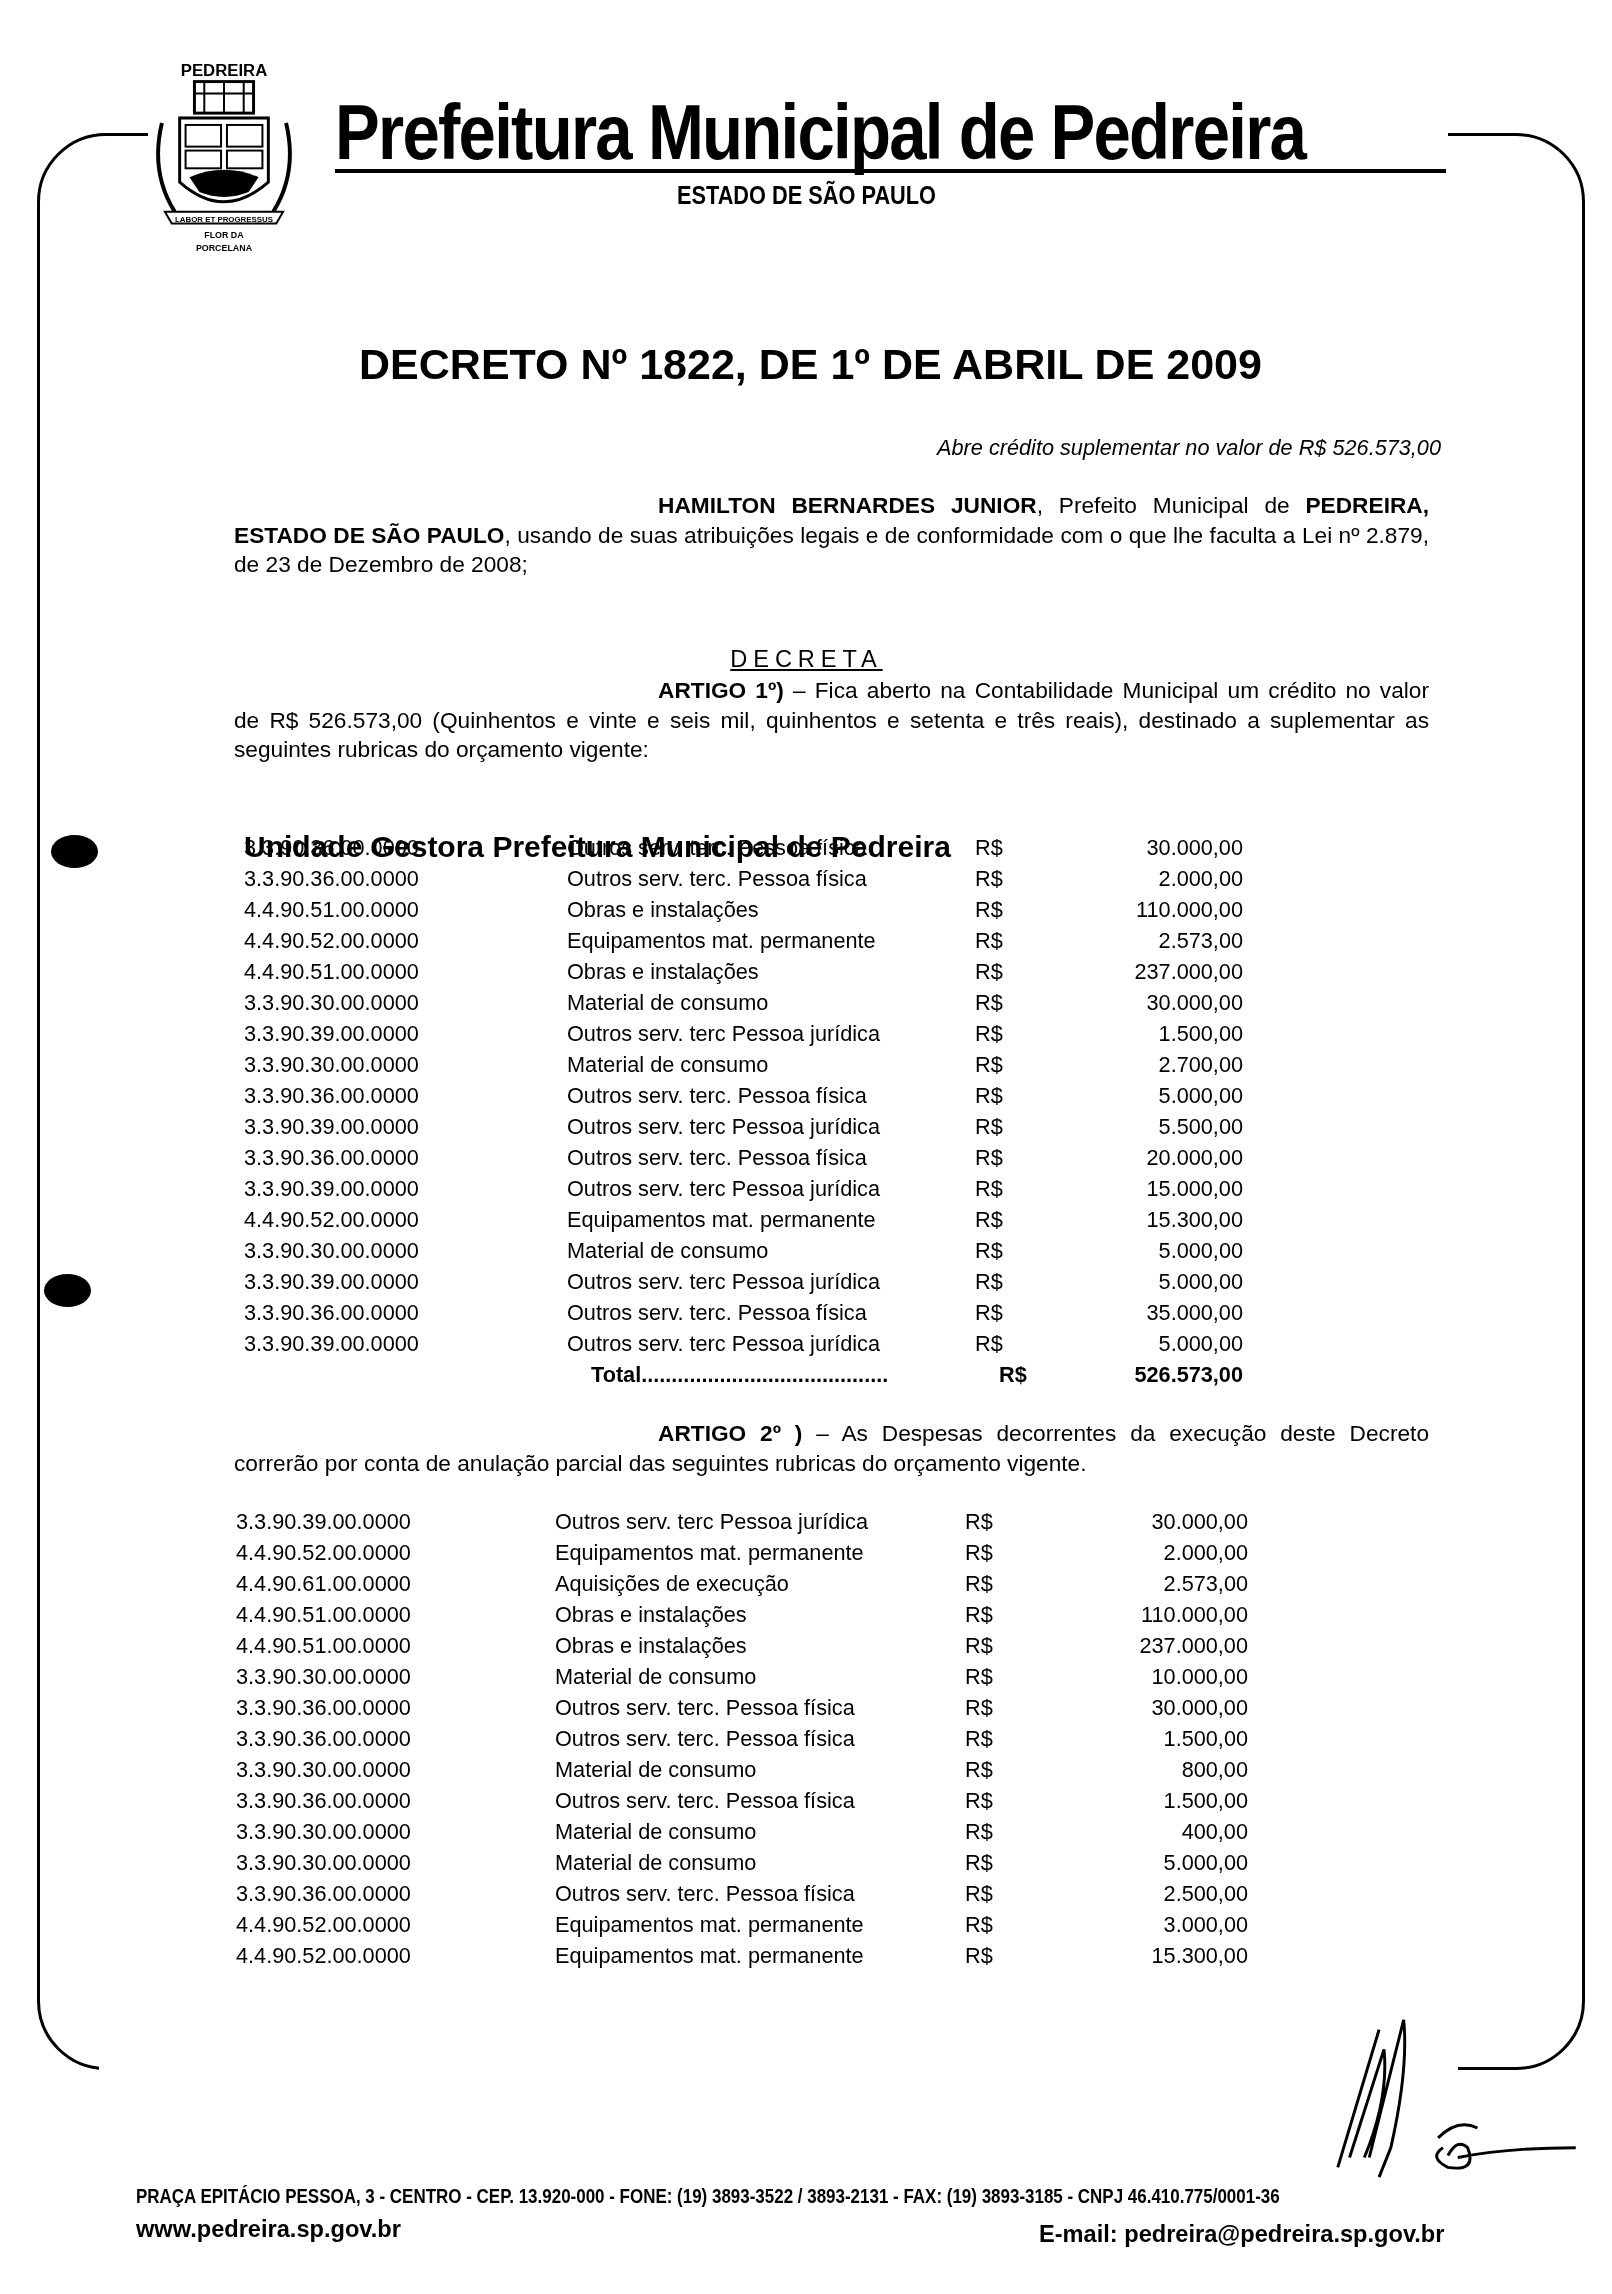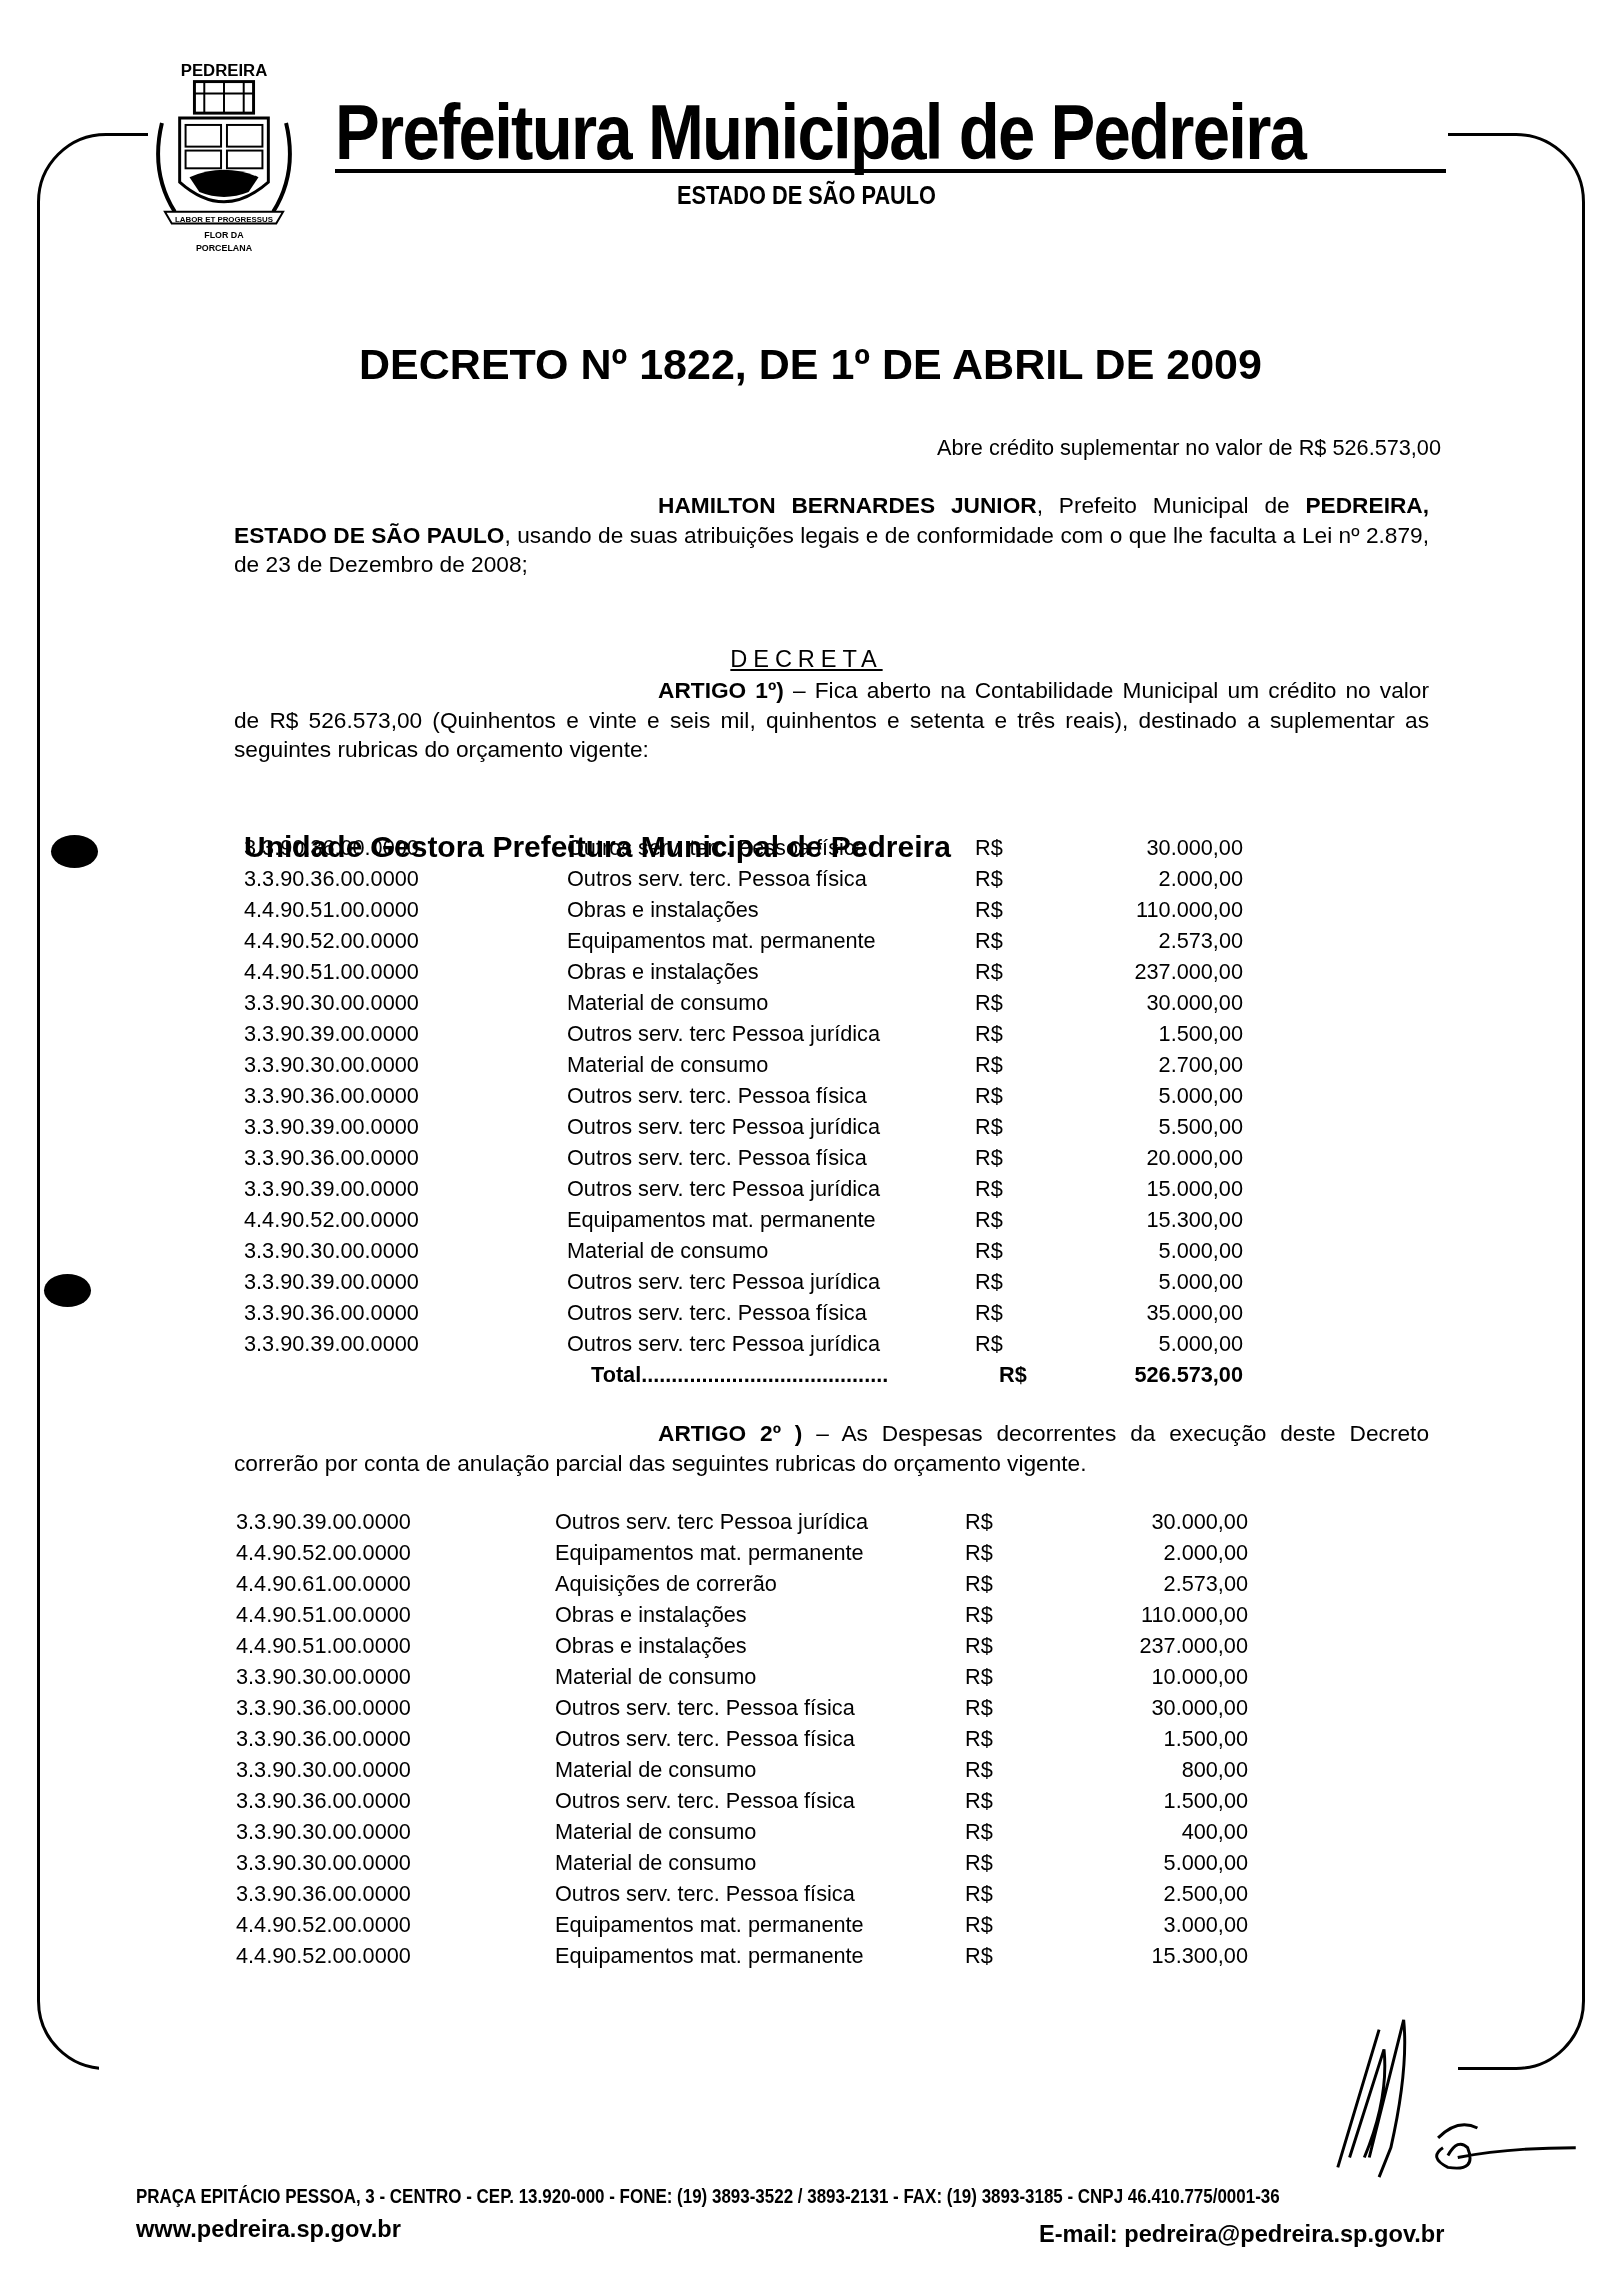--- a/index.html
+++ b/index.html
@@ -9,21 +9,21 @@
          border:3px solid #000;border-radius:69px;}
   .frame-gap-top{position:absolute;top:123px;left:148px;width:1300px;height:19.7px;background:#fff;}
   .frame-gap-bottom{position:absolute;top:2054px;left:99px;width:1359px;height:19.7px;background:#fff;}
   .logo{position:absolute;left:150px;top:54px;width:148px;height:202px;}
   .header-title{position:absolute;left:335px;top:87px;font-size:78px;font-weight:bold;
        letter-spacing:-2px;transform:scaleX(0.86);transform-origin:left top;white-space:nowrap;}
   .header-rule{position:absolute;left:335px;top:169px;width:1111px;height:3.9px;background:#000;}
   .header-sub{position:absolute;left:0;width:1613px;text-align:center;top:181px;font-size:25.6px;
        font-weight:bold;transform:scaleX(0.85);}
   .title{position:absolute;left:4px;width:1613px;text-align:center;top:340px;font-size:43px;font-weight:bold;}
-  .abstract{position:absolute;right:172px;top:435px;font-size:21.7px;}
+  .abstract{position:absolute;right:172px;top:435px;font-size:21.7px;font-style:italic;}
   .para{position:absolute;left:234px;width:1195px;font-size:22.7px;line-height:29.6px;text-align:justify;}
   .para .indent{display:inline-block;width:424px;}
   .decreta{position:absolute;left:0;width:1613px;text-align:center;top:646px;font-size:23.6px;
        letter-spacing:5.9px;text-decoration:underline;}
   .ug-title{position:absolute;left:244px;top:830px;font-size:30px;font-weight:bold;}
   .table{position:absolute;font-size:21.7px;}
   .row{position:relative;height:31px;}
   .row span{position:absolute;top:0;white-space:nowrap;}
   .c-code{left:0;} .c-desc{left:323px;} .c-cur{left:731px;} .c-val{right:0;text-align:right;}
   .t1{left:244px;top:835px;width:999px;}
@@ -203,21 +203,21 @@
       <span class="c-val">30.000,00</span>
     </div>
   <div class="row">
       <span class="c-code">4.4.90.52.00.0000</span>
       <span class="c-desc">Equipamentos mat. permanente</span>
       <span class="c-cur">R$</span>
       <span class="c-val">2.000,00</span>
     </div>
   <div class="row">
       <span class="c-code">4.4.90.61.00.0000</span>
-      <span class="c-desc">Aquisições de correrão</span>
+      <span class="c-desc">Aquisições de execução</span>
       <span class="c-cur">R$</span>
       <span class="c-val">2.573,00</span>
     </div>
   <div class="row">
       <span class="c-code">4.4.90.51.00.0000</span>
       <span class="c-desc">Obras e instalações</span>
       <span class="c-cur">R$</span>
       <span class="c-val">110.000,00</span>
     </div>
   <div class="row">

